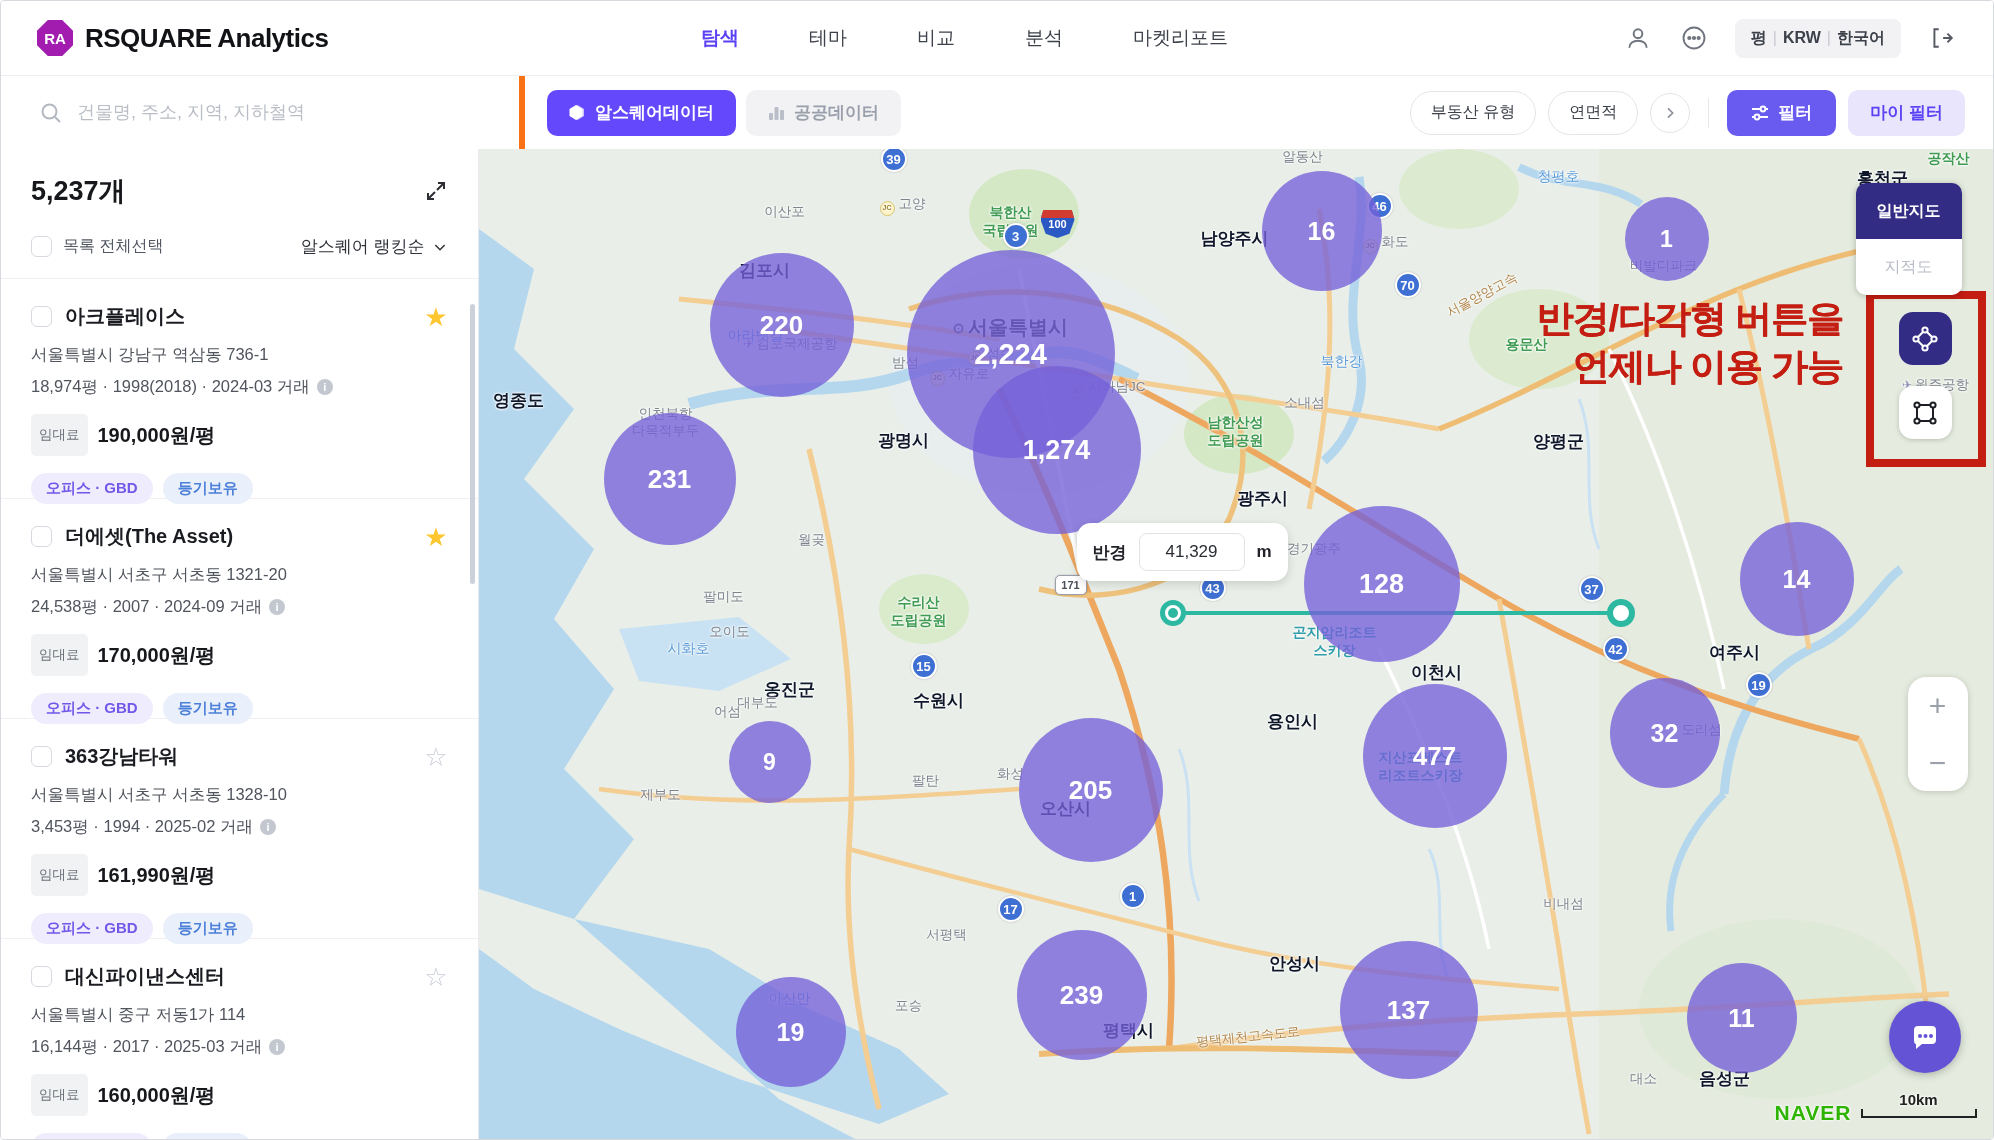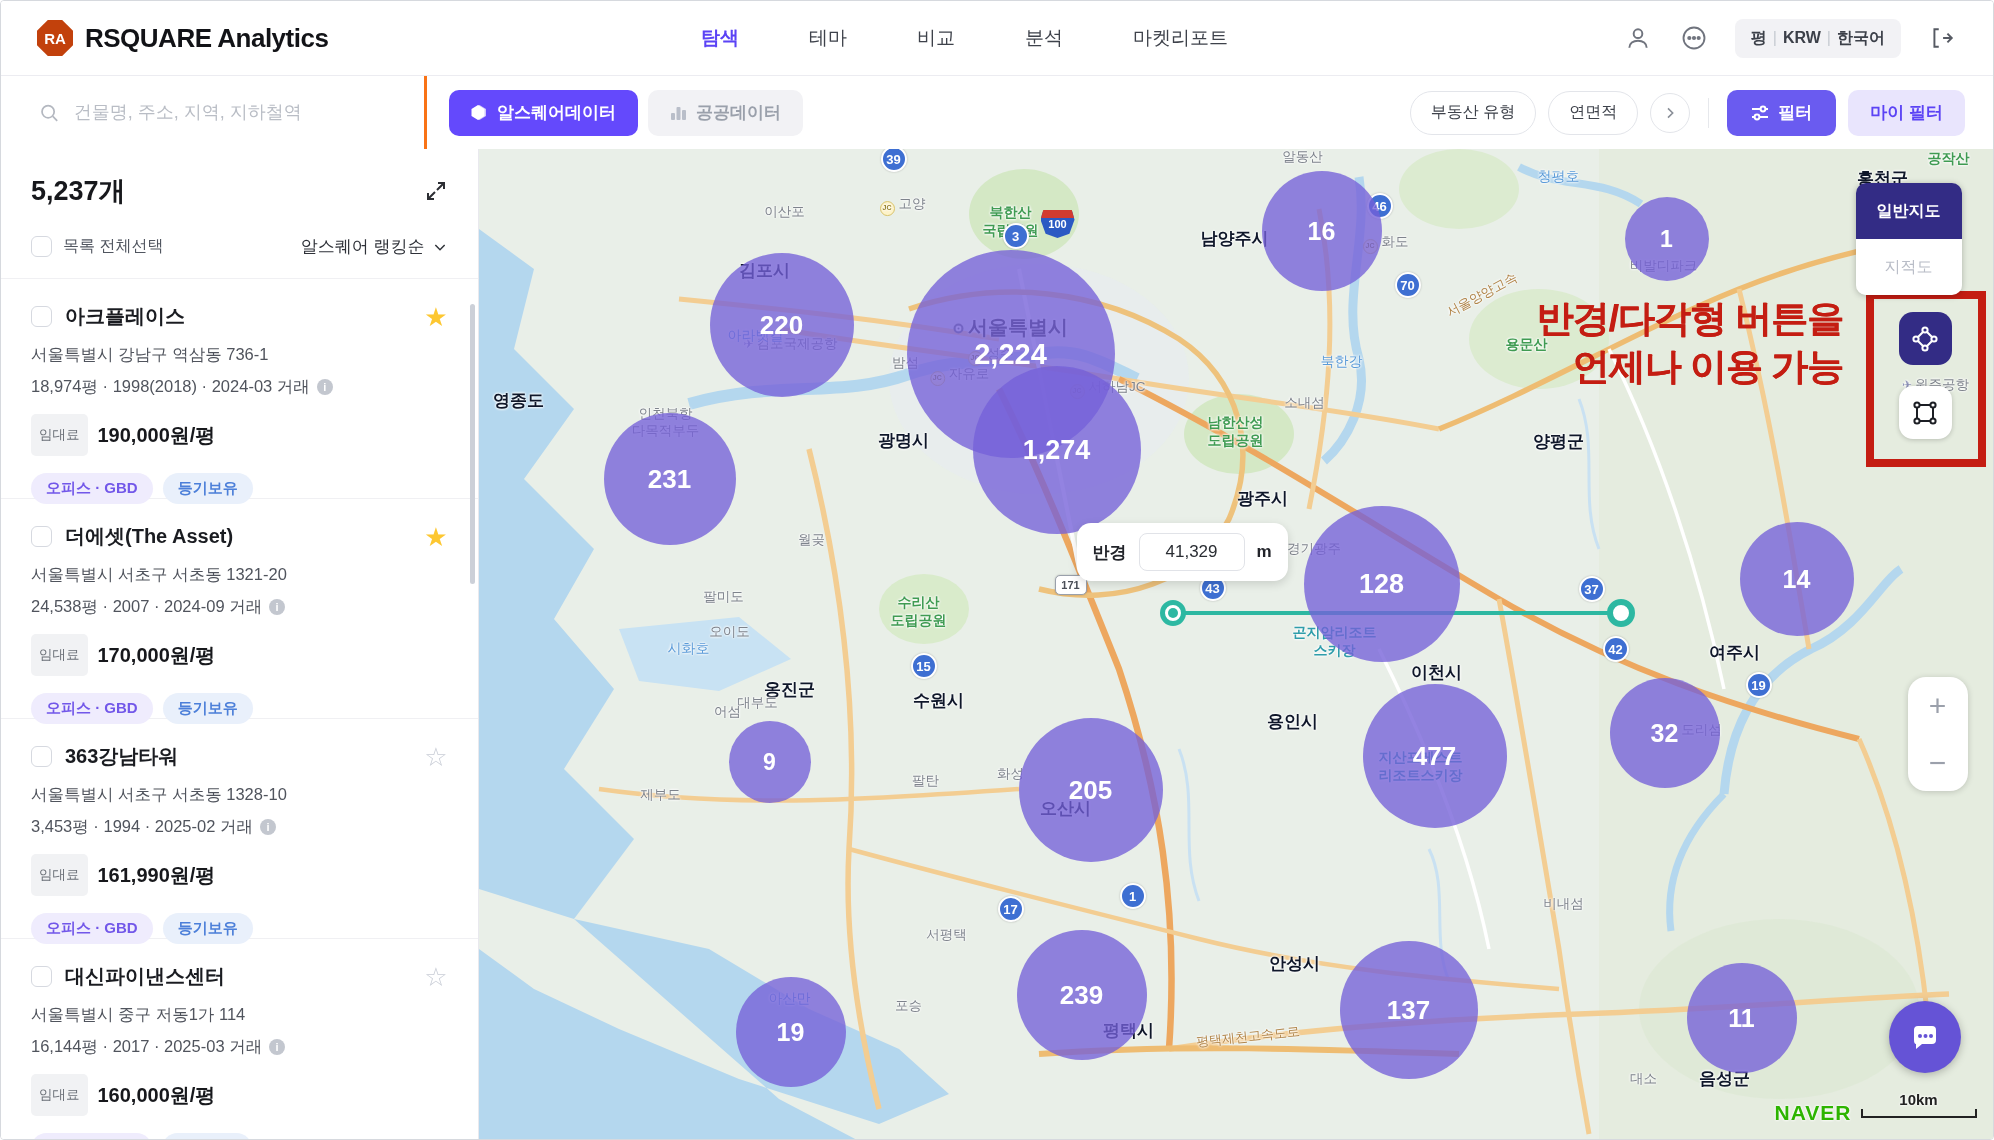--- a/index.html
+++ b/index.html
@@ -3,34 +3,34 @@
 <meta charset="utf-8">
 <style>
   * { margin:0; padding:0; box-sizing:border-box; }
   html,body { width:1994px; height:1140px; overflow:hidden; }
   body { font-family:"Liberation Sans","DejaVu Sans",sans-serif; background:#fff; }
   .app { position:relative; width:1994px; height:1140px; border:1px solid #d6d9de; border-radius:4px; overflow:hidden; background:#fff; }
 
   
   .hdr { position:relative; height:75px; background:#fff; border-bottom:1px solid #ececf1; display:flex; align-items:center; padding:0 36px; z-index:30; }
   .logo { display:flex; align-items:center; gap:12px; }
-  .logo-badge { width:36px; height:36px; background:#c2410c; color:#fff; font-weight:bold; font-size:15px; display:flex; align-items:center; justify-content:center; clip-path:polygon(30% 0,70% 0,100% 30%,100% 70%,70% 100%,30% 100%,0 70%,0 30%); }
+  .logo-badge { width:36px; height:36px; background:#a21caf; color:#fff; font-weight:bold; font-size:15px; display:flex; align-items:center; justify-content:center; clip-path:polygon(30% 0,70% 0,100% 30%,100% 70%,70% 100%,30% 100%,0 70%,0 30%); }
   .logo-text { font-size:26px; font-weight:800; color:#121317; letter-spacing:-0.5px; }
   .tabs { position:absolute; left:700px; display:flex; gap:70px; }
   .tab { font-size:19px; color:#3e424b; cursor:pointer; }
   .tab.active { color:#5b43f5; font-weight:bold; }
   .hdr-right { margin-left:auto; display:flex; align-items:center; gap:26px; }
   .icon-btn { width:30px; height:30px; display:flex; align-items:center; justify-content:center; }
   .user-pill { background:#f2f2f5; border-radius:8px; padding:9px 16px; font-size:16px; color:#3c4049; white-space:nowrap; }
   .user-pill b { font-weight:bold; }
   .user-pill .sep { color:#c6cad1; margin:0 6px; }
 
   
   .toolbar { position:relative; height:73px; background:#fff; display:flex; align-items:center; z-index:25; }
-  .search-zone { width:426px; height:100%; display:flex; align-items:center; padding:0 38px; border-right:3px solid #f97316; }
+  .search-zone { width:524px; height:100%; display:flex; align-items:center; padding:0 38px; border-right:6px solid #f97316; }
   .search-zone input { border:none; outline:none; font-size:18px; color:#30333a; width:360px; margin-left:14px; font-family:inherit; }
   .search-zone input::placeholder { color:#b9bdc5; }
   .toggle-group { display:flex; gap:10px; margin-left:22px; }
   .dtoggle { height:46px; border-radius:10px; display:flex; align-items:center; gap:9px; padding:0 22px; font-size:17px; font-weight:bold; cursor:pointer; }
   .dtoggle.on { background:#6449fc; color:#fff; }
   .dtoggle.off { background:#f2f2f5; color:#9aa0ab; }
   .tb-right { margin-left:auto; display:flex; align-items:center; gap:12px; padding-right:28px; }
   .pill { height:44px; border:1px solid #e3e5ea; border-radius:22px; display:flex; align-items:center; padding:0 20px; font-size:16px; color:#3e424b; background:#fff; cursor:pointer; }
   .circle-btn { width:40px; height:40px; border:1px solid #e3e5ea; border-radius:50%; display:flex; align-items:center; justify-content:center; background:#fff; cursor:pointer; }
   .vdiv { width:1px; height:30px; background:#e6e8ec; margin:0 6px; }

